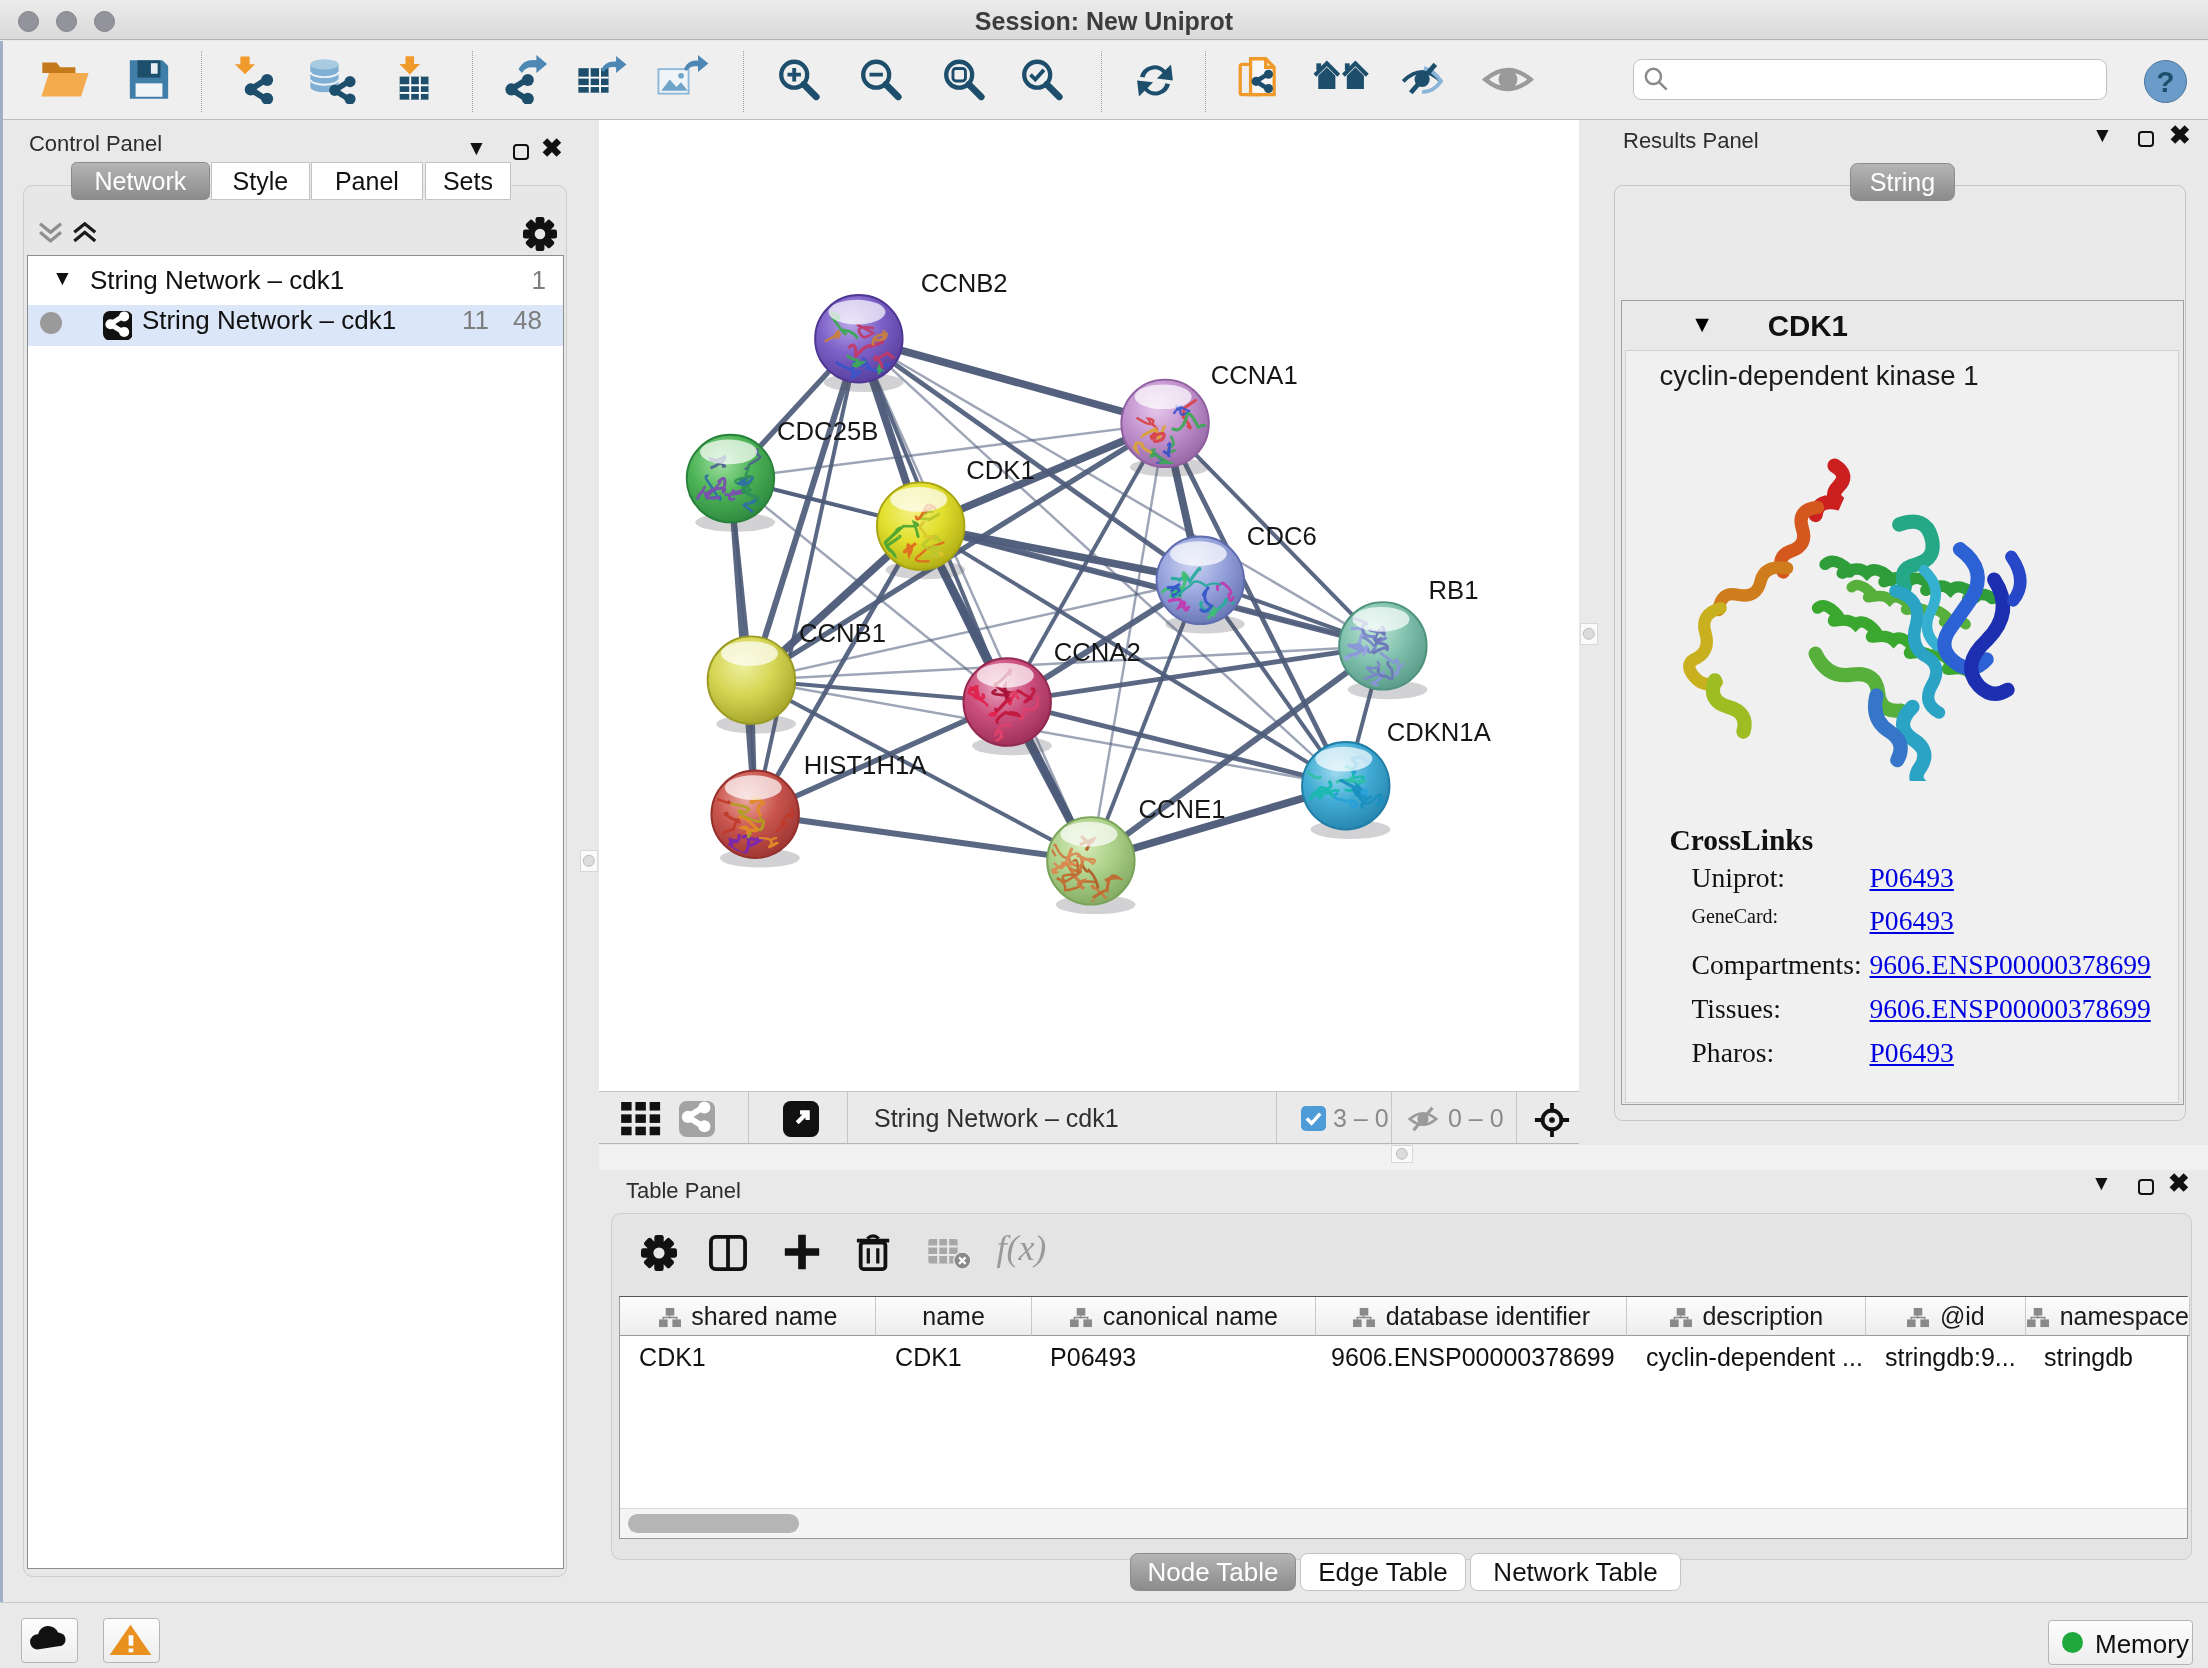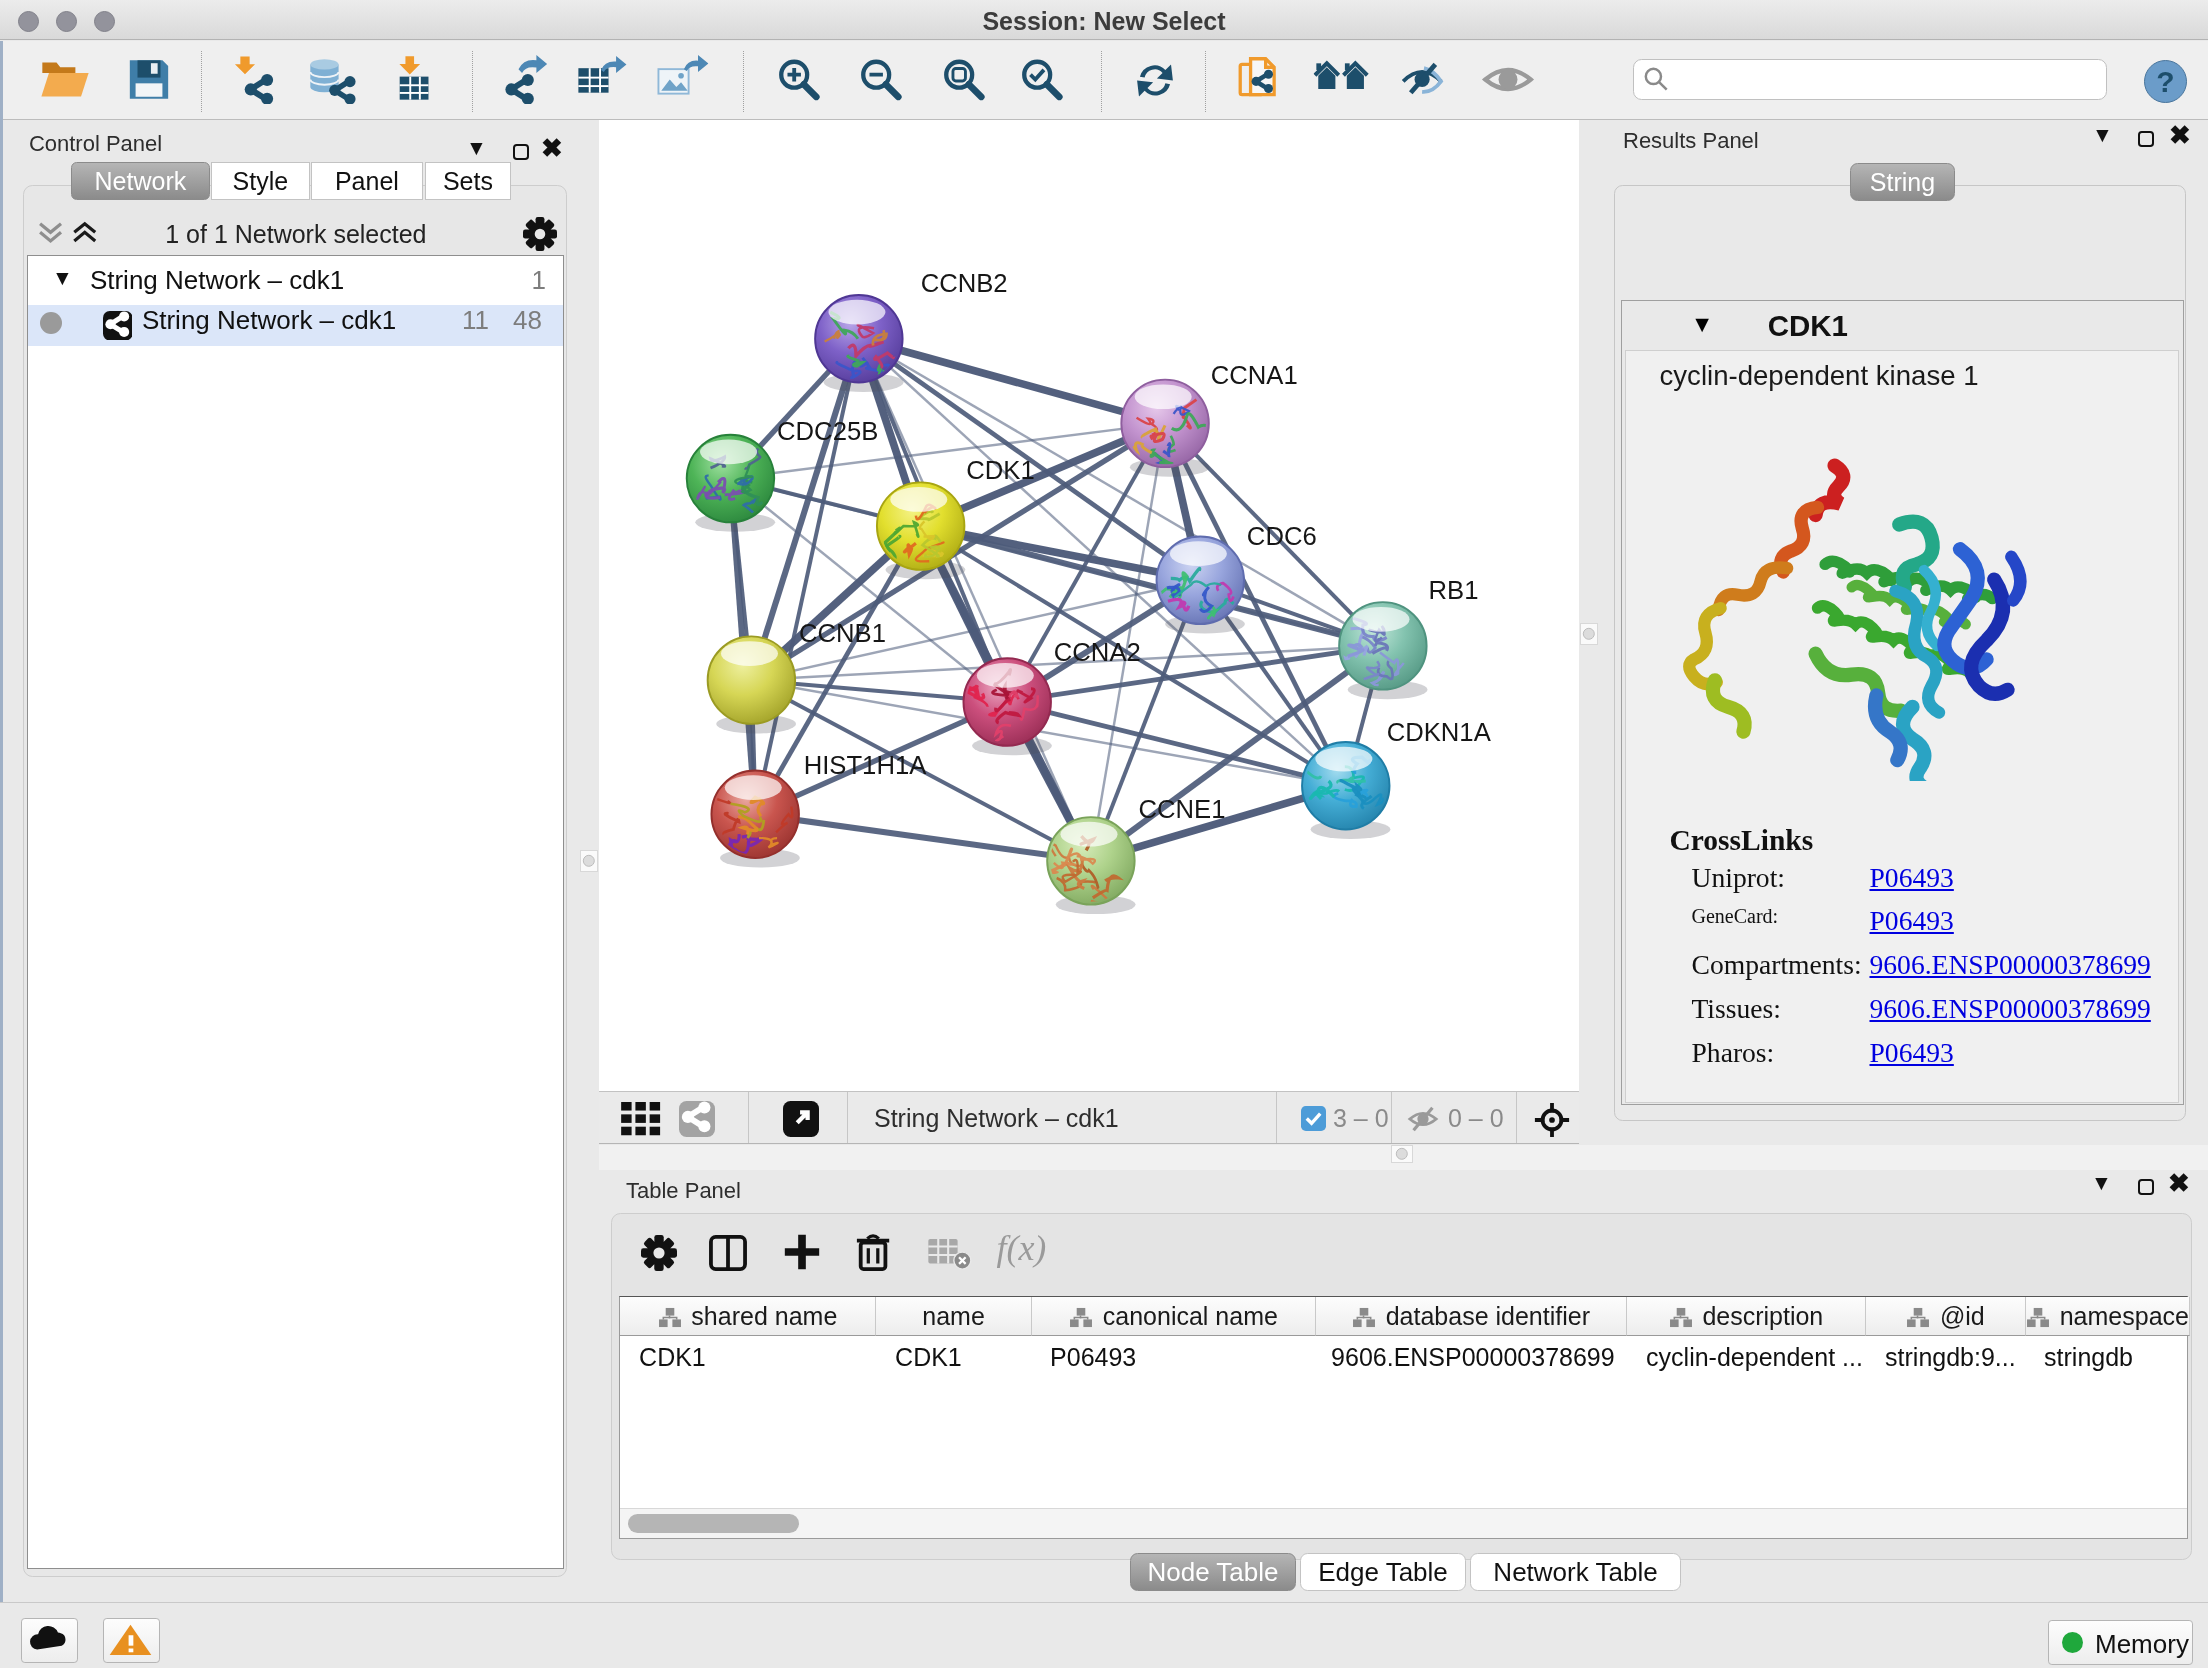--- a/index.html
+++ b/index.html
@@ -70,21 +70,21 @@
 .sbtn{position:absolute;background:linear-gradient(#fdfdfd,#ededed);
  border:1px solid #b5b5b5;border-radius:3.8px}
 .handle{position:absolute;background:#fafafa;border:1px solid #d8d8d8;z-index:5}
 .handle .c{position:absolute;left:50%;top:50%;transform:translate(-50%,-50%);
  width:12.4px;height:12.4px;border-radius:50%;background:#dcdcdc;border:1px solid #bdbdbd}
 </style></head><body>
 <div id="titlebar">
     <div class="tl" style="left:18px"></div>
     <div class="tl" style="left:56px"></div>
     <div class="tl" style="left:94px"></div>
-    <div id="wtitle">Session: New Select</div>
+    <div id="wtitle">Session: New Uniprot</div>
   </div>
 <div id="toolbar">
     <div class="tbi" style="left:65px"><svg width="51" height="46" viewBox="0 0 54 48">
         <path d="M3 6 h15 l4 5 h16 v6 H3 z" fill="#c4791a"></path>
         <path d="M10 17 h42 l-8 25 H2 z" fill="#f3ab4e"></path>
       </svg></div>
     <div class="tbi" style="left:149px"><svg width="46" height="46" viewBox="0 0 48 48">
         <path d="M4 4 h34 l6 6 v34 H4 z" fill="#3f7ea8"></path>
         <rect x="12" y="4" width="24" height="18" fill="#1d4e6b"></rect>
         <rect x="26" y="7" width="7" height="11" fill="#e8eef2"></rect>
@@ -235,21 +235,20 @@
 <div class="tab" style="left:422px;top:42px;width:86px">Sets</div>
 <div id="ctrl-box">
 <svg class="abs" style="left:13.3px;top:34px" width="67" height="28.5" viewBox="0 0 70 30">
         <g fill="none" stroke="#8e8e8e" stroke-width="3.4">
           <path d="M3 4 l11 9 11-9 M3 13 l11 9 11-9"></path>
         </g>
         <g fill="none" stroke="#1a1a1a" stroke-width="3.4">
           <path d="M39 13 l11 -9 11 9 M39 22 l11 -9 11 9"></path>
         </g>
       </svg>
-<div class="abs" style="left:0;top:34px;width:544px;text-align:center;font-size:25px;color:#222">1 of 1 Network selected</div>
 <div class="abs" style="left:499px;top:31px"><svg width="34" height="34" viewBox="0 0 36 36">
           <rect x="13.3" y="0" width="9.4" height="10.8" rx="2.3" transform="rotate(0 18.0 18.0)" fill="#111"></rect>
           <rect x="13.3" y="0" width="9.4" height="10.8" rx="2.3" transform="rotate(45 18.0 18.0)" fill="#111"></rect>
           <rect x="13.3" y="0" width="9.4" height="10.8" rx="2.3" transform="rotate(90 18.0 18.0)" fill="#111"></rect>
           <rect x="13.3" y="0" width="9.4" height="10.8" rx="2.3" transform="rotate(135 18.0 18.0)" fill="#111"></rect>
           <rect x="13.3" y="0" width="9.4" height="10.8" rx="2.3" transform="rotate(180 18.0 18.0)" fill="#111"></rect>
           <rect x="13.3" y="0" width="9.4" height="10.8" rx="2.3" transform="rotate(225 18.0 18.0)" fill="#111"></rect>
           <rect x="13.3" y="0" width="9.4" height="10.8" rx="2.3" transform="rotate(270 18.0 18.0)" fill="#111"></rect>
           <rect x="13.3" y="0" width="9.4" height="10.8" rx="2.3" transform="rotate(315 18.0 18.0)" fill="#111"></rect>
           <circle cx="18.0" cy="18.0" r="12.1" fill="#111"></circle>

